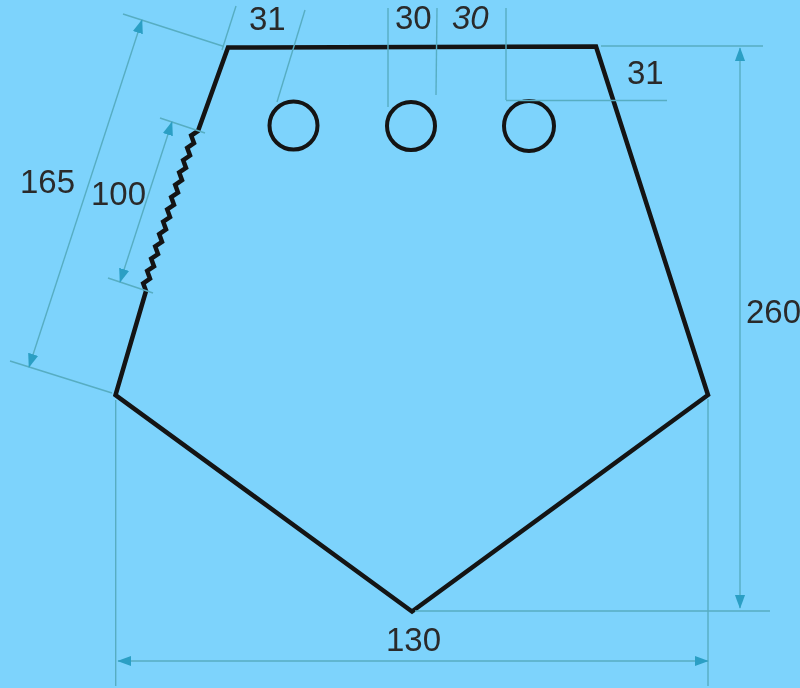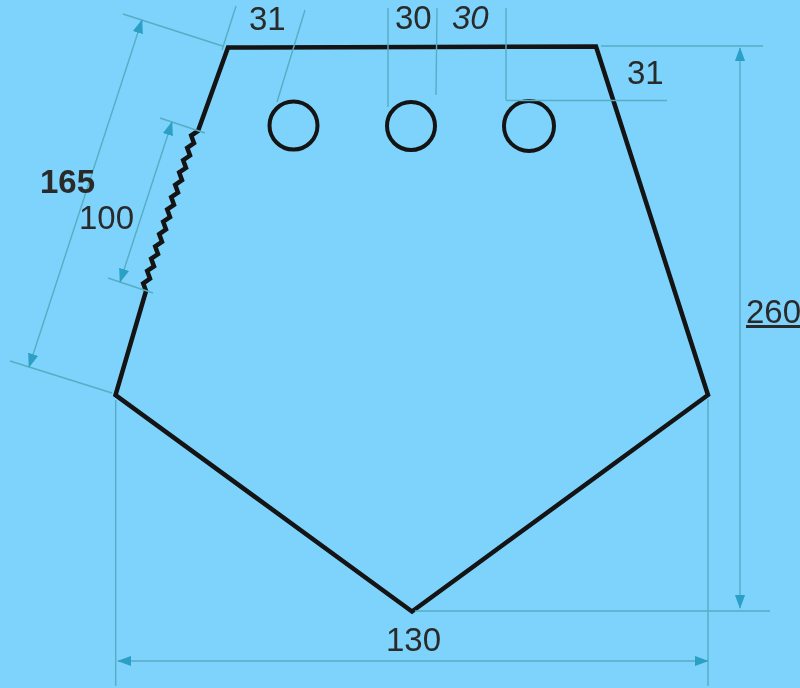--- a/index.html
+++ b/index.html
@@ -67,18 +67,18 @@
     <line class="dim" x1="29" y1="367" x2="142" y2="20" marker-start="url(#arrS)" marker-end="url(#arrE)"></line>
     <line class="dim" x1="120" y1="282" x2="172" y2="122" marker-start="url(#arrS)" marker-end="url(#arrE)"></line>
     <line class="dim" x1="740" y1="608" x2="740" y2="48" marker-start="url(#arrS)" marker-end="url(#arrE)"></line>
     <line class="dim" x1="118" y1="661" x2="708" y2="661" marker-start="url(#arrS)" marker-end="url(#arrE)"></line>
   </svg>
 
   <div class="dim-label" style="left:249px;top:2px;">31</div>
   <div class="dim-label" style="left:395px;top:1px;">30</div>
   <div class="dim-label" style="left:452px;top:1px;font-style:italic;">30</div>
   <div class="dim-label" style="left:627px;top:56px;">31</div>
-  <div class="dim-label" style="left:40px;top:165px;font-weight:bold;">165</div>
-  <div class="dim-label" style="left:79px;top:177px;margin-top:24px;">100</div>
-  <div class="dim-label" style="left:746px;top:295px;text-decoration:underline;">260</div>
+  <div class="dim-label" style="left:20px;top:165px;">165</div>
+  <div class="dim-label" style="left:91px;top:177px;">100</div>
+  <div class="dim-label" style="left:746px;top:295px;">260</div>
   <div class="dim-label" style="left:386px;top:623px;">130</div>
 
 </div>
 
 </body></html>

